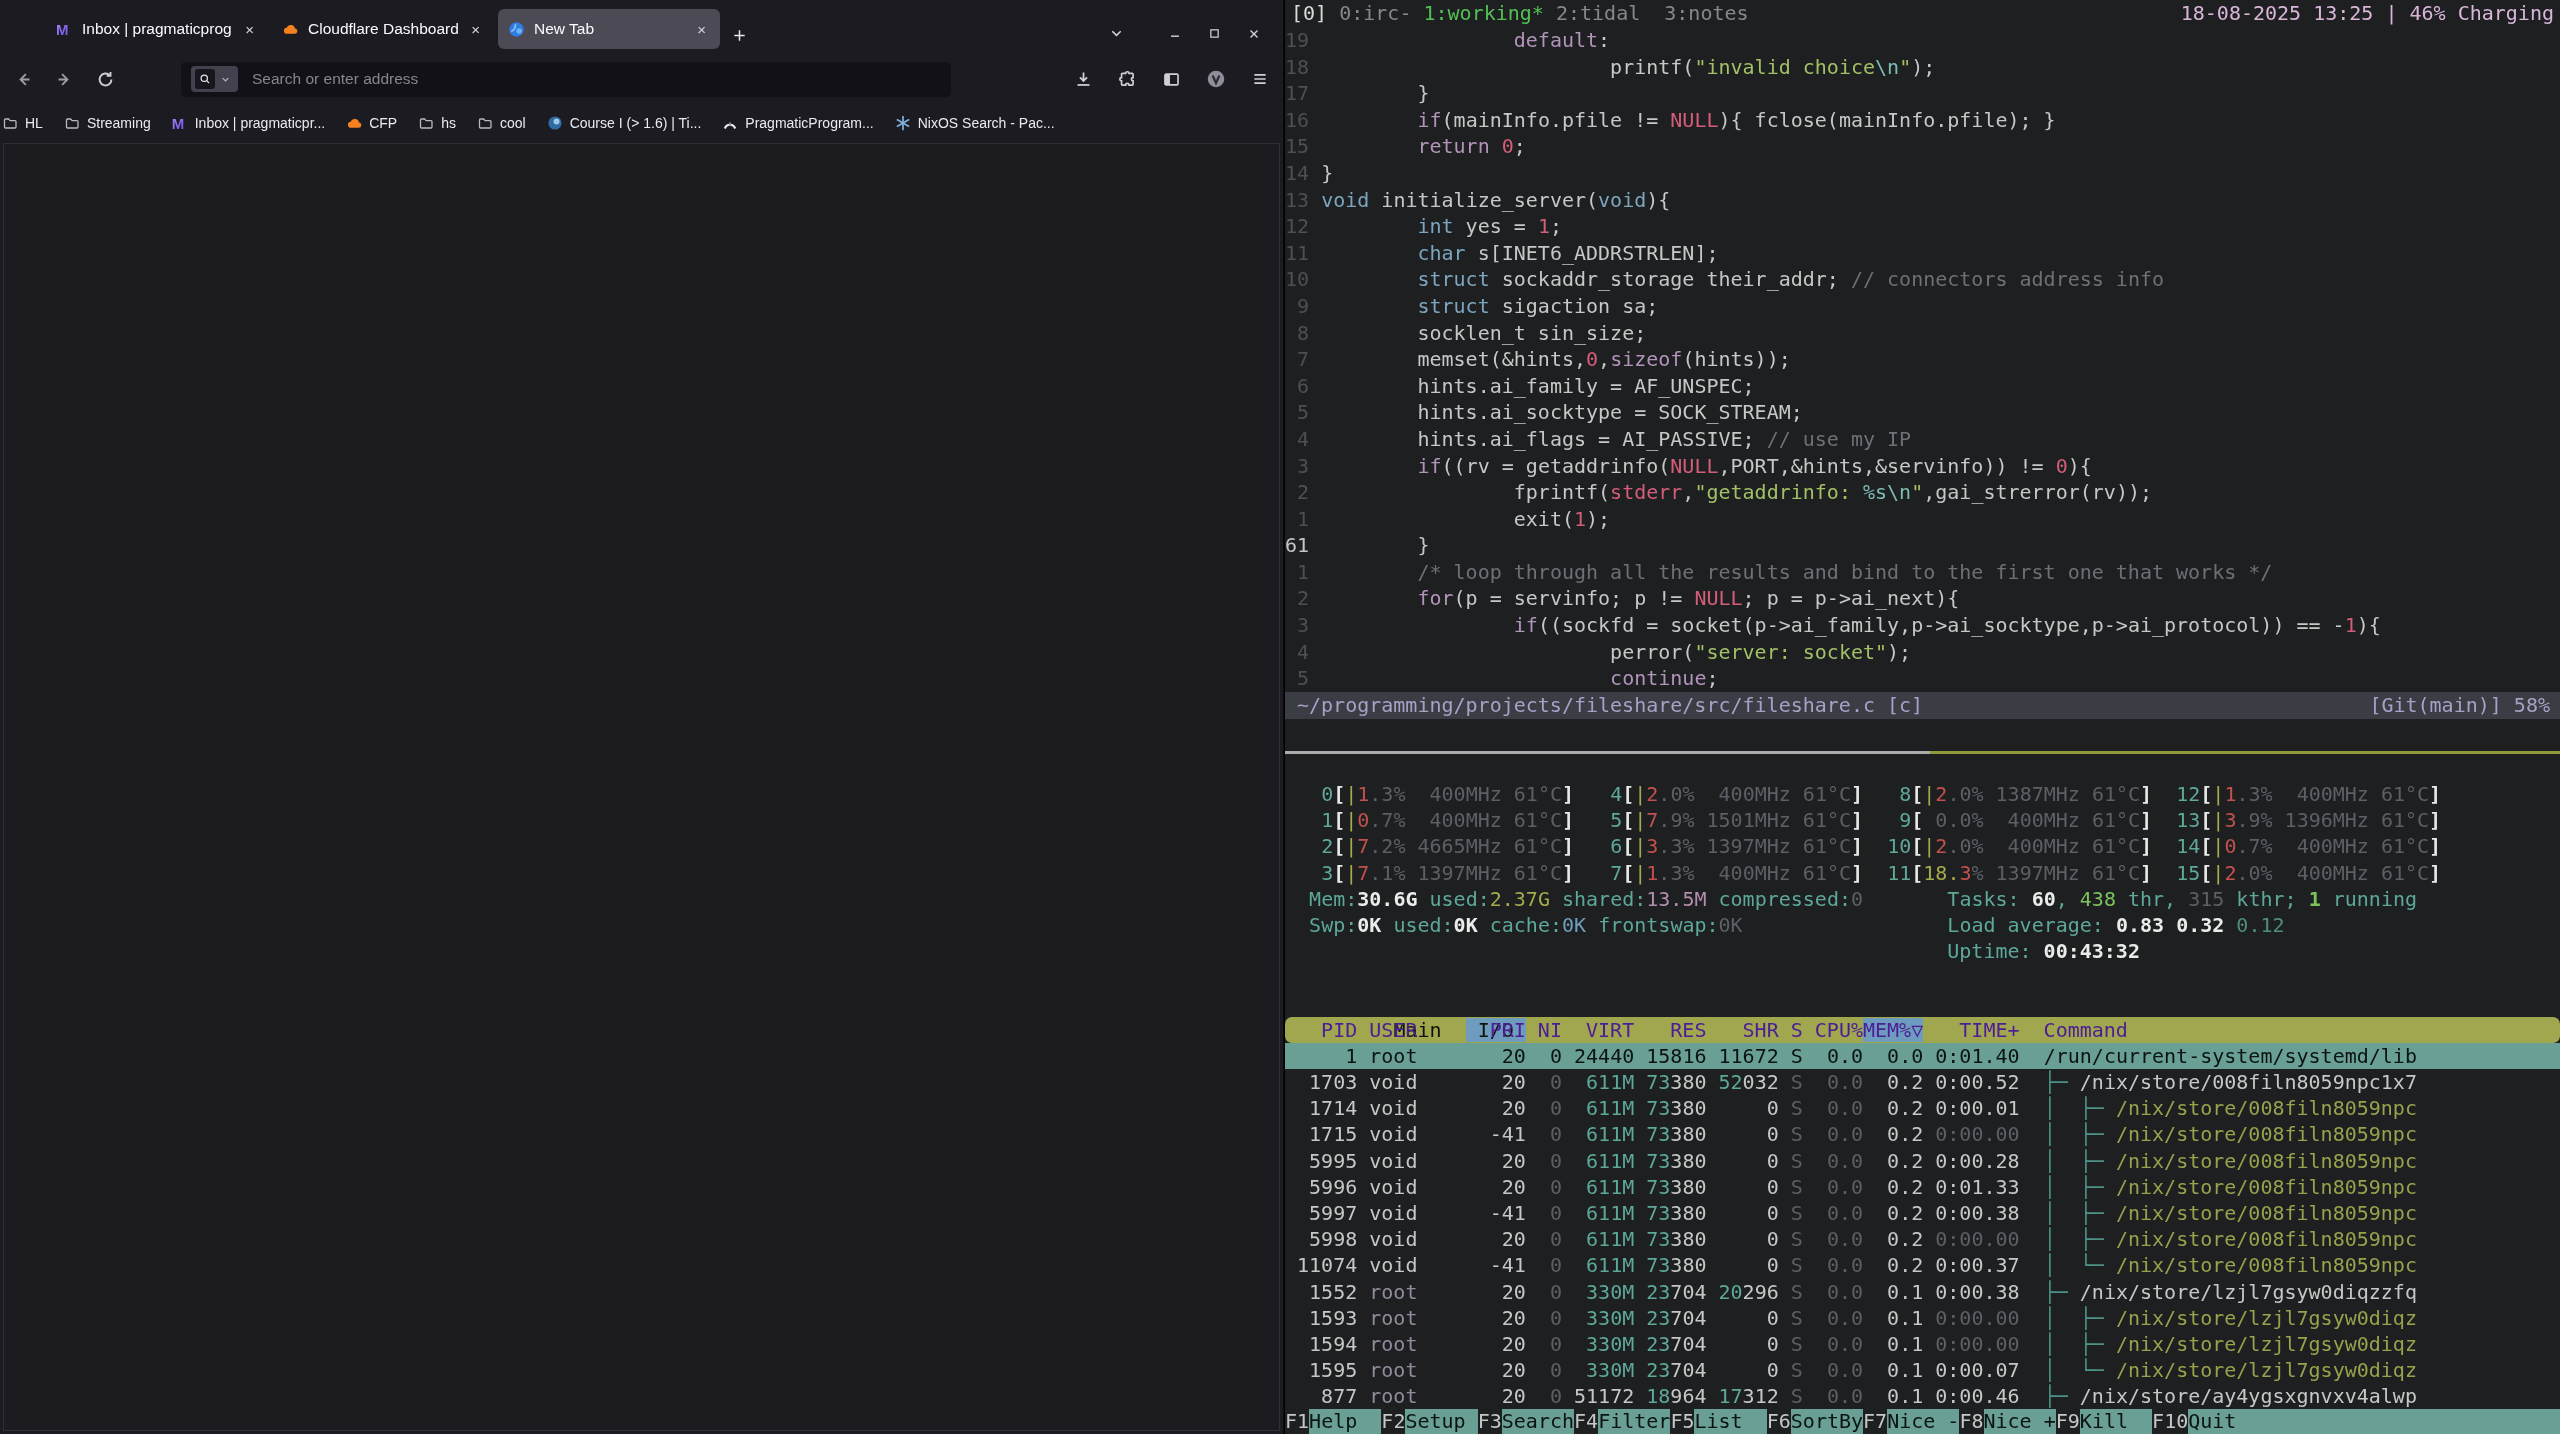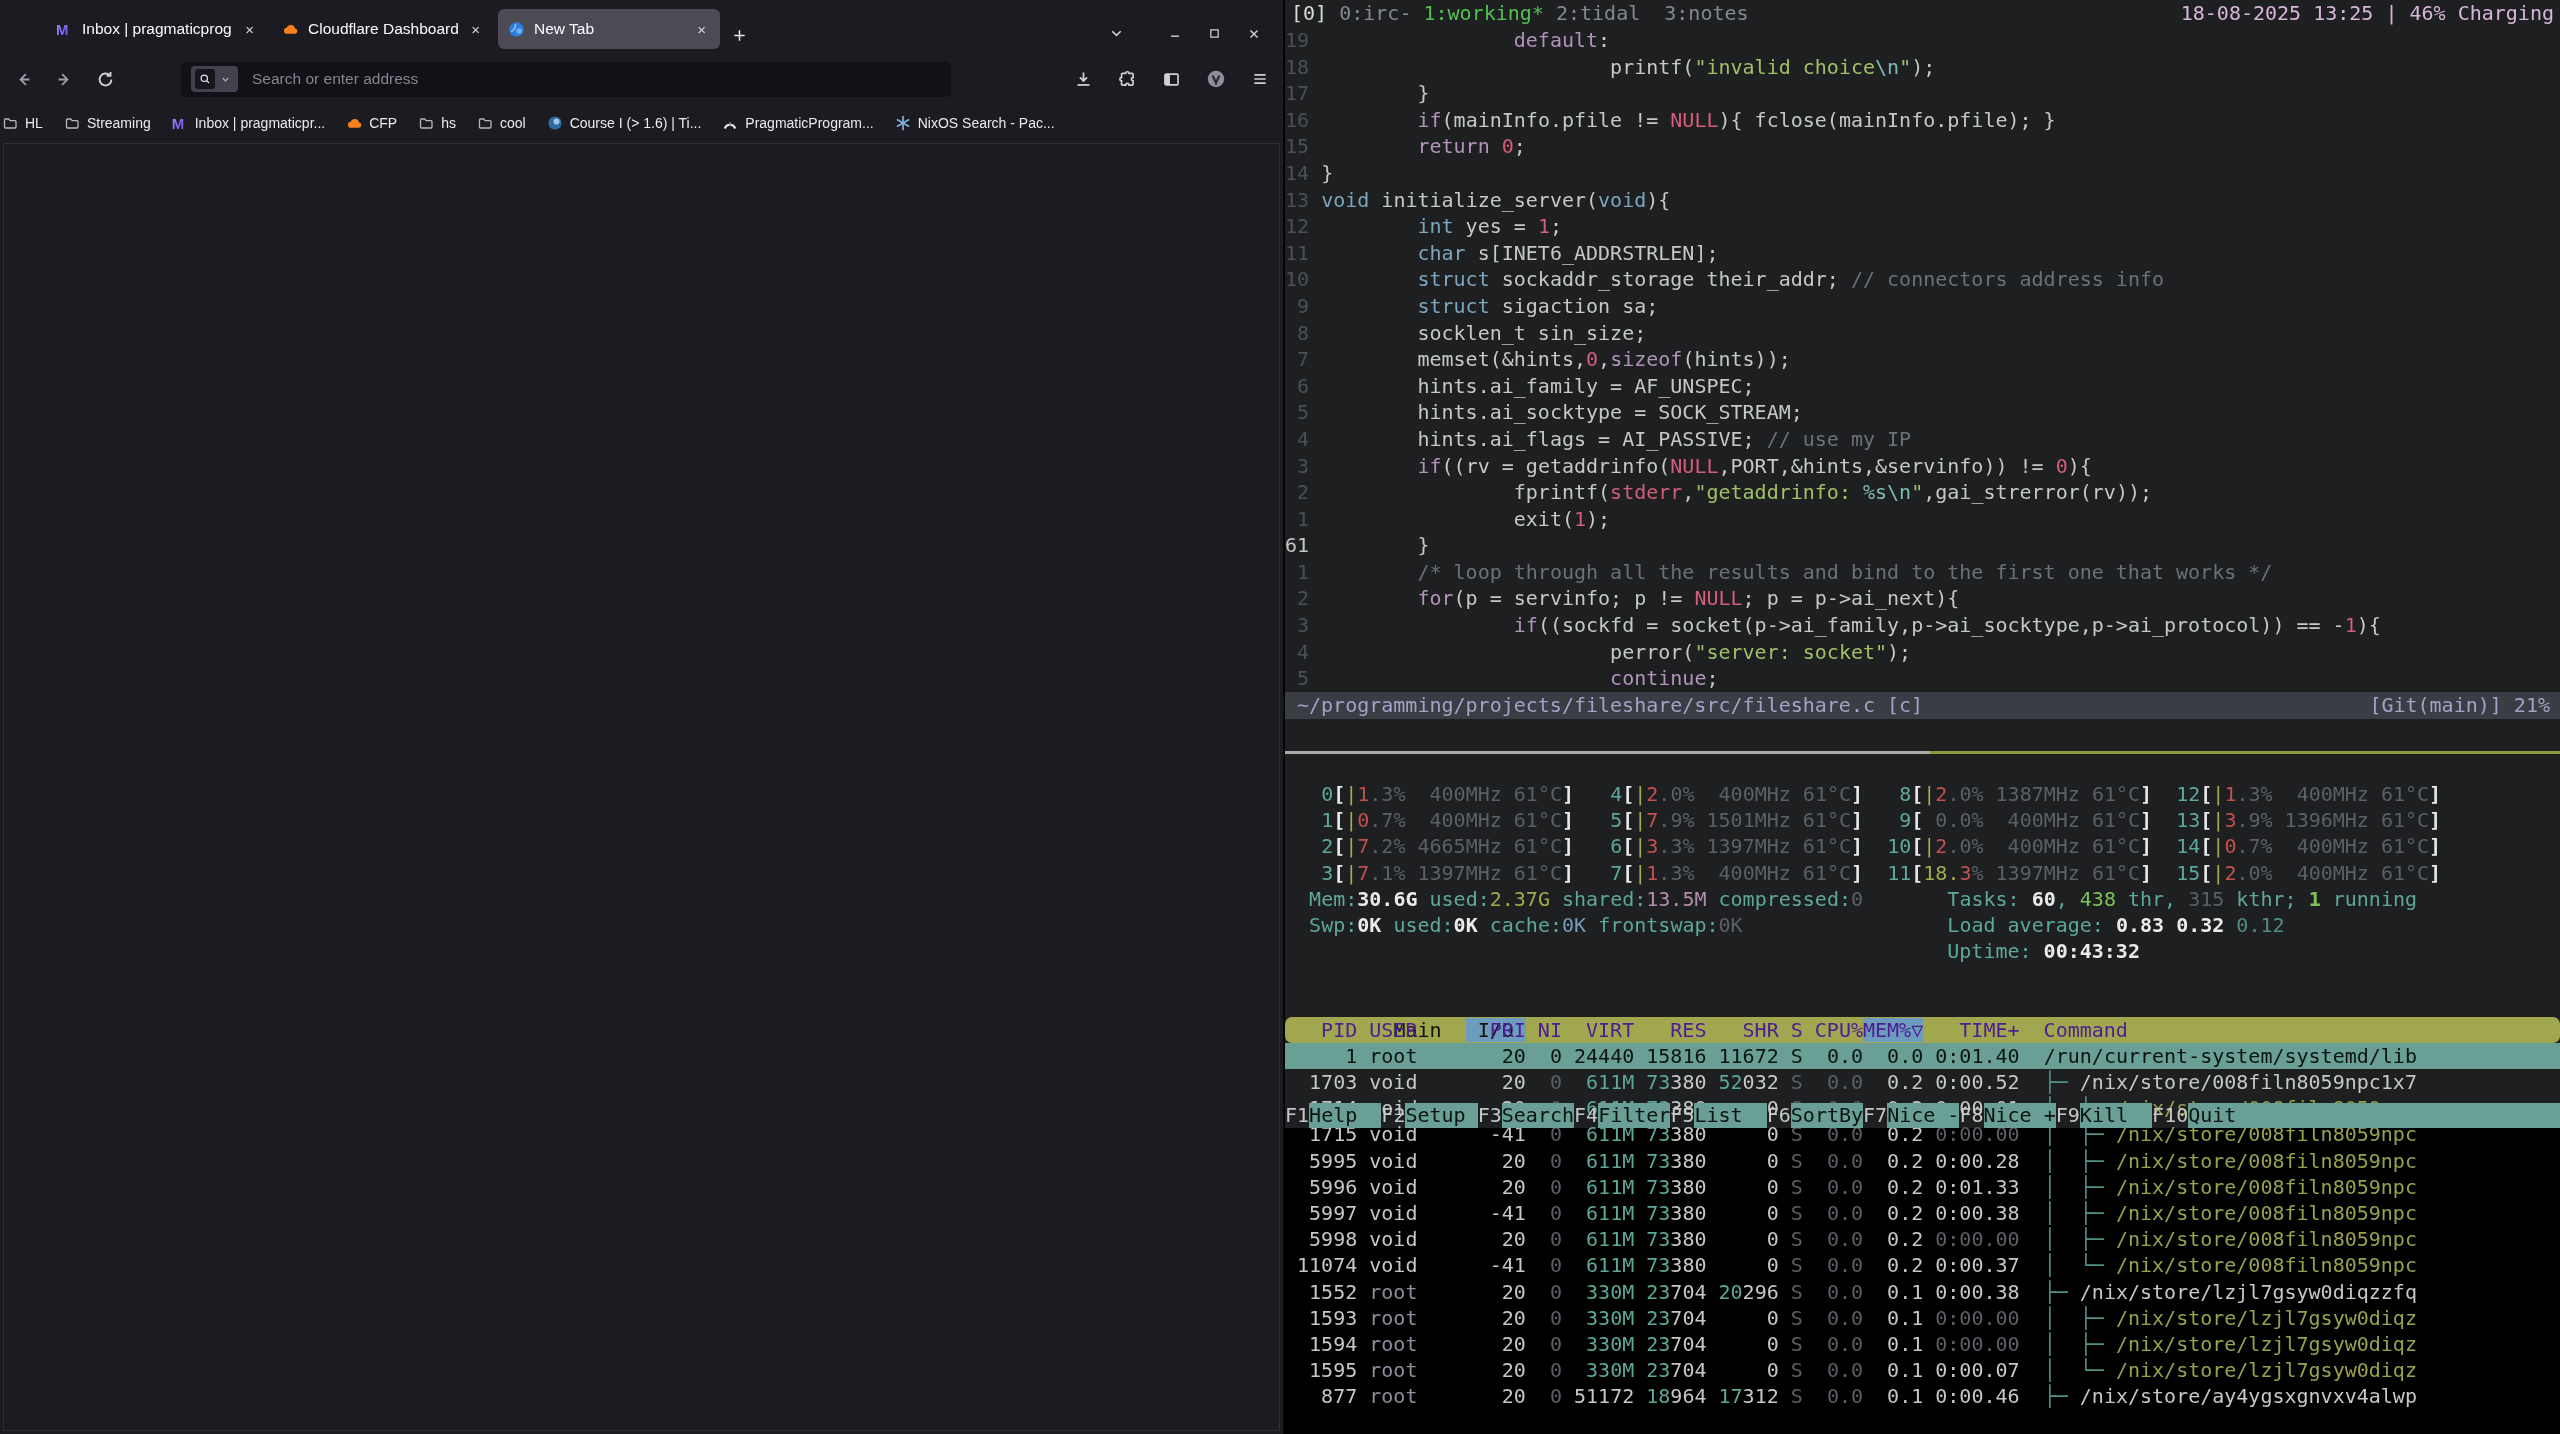--- a/index.html
+++ b/index.html
@@ -32,21 +32,21 @@
                 display:flex; align-items:center; justify-content:center; }
   .url-placeholder { color:#87868f; font-size:15.5px; }
   .tool-right { margin-left:auto; display:flex; align-items:center; gap:25px; color:#d0cfd6; }
   .bookmarksbar { height:38px; display:flex; align-items:center; gap:21px; padding:0 2px;
                   font-size:14px; color:#eceaf0; }
   .bm { display:flex; align-items:center; gap:6px; white-space:nowrap; }
   .content { position:absolute; left:3px; right:3px; top:143px; bottom:3px;
              background:#1b1b20; border:1px solid #2f2e38; }
 
   
-  .terminal { position:absolute; left:1285px; top:0; width:1275px; height:1128px;
+  .terminal { position:absolute; left:1285px; top:0; width:1275px; height:1434px;
               background:#1d1f21; font-family:"DejaVu Sans Mono", monospace;
               font-size:20px; color:#c5c8c6; }
   .tline, .hline { height:26.6px; line-height:26.6px; white-space:pre; }
   .hline { height:26.2px; line-height:26.2px; }
   .tmuxbar { height:27px; line-height:27px; display:flex; justify-content:space-between;
              padding:0 6px; white-space:pre; }
   .st-w { color:#d9dcd9; } .st-d { color:#85888c; } .st-g { color:#53c054; }
   .st-pink { color:#d9b6d9; }
   .vim { position:absolute; top:27px; left:0; right:0; }
   .lnum { color:#4c5056; } .lnum-cur { color:#c5c8c6; }
@@ -321,21 +321,21 @@
       <div class="tline"><span class="lnum-cur">61 </span><span class="c-fg">        }</span></div>
       <div class="tline"><span class="lnum"> 1 </span><span class="c-fg">        </span><span class="c-com">/* loop through all the results and bind to the first one that works */</span></div>
       <div class="tline"><span class="lnum"> 2 </span><span class="c-fg">        </span><span class="c-kw">for</span><span class="c-fg">(p = servinfo; p != </span><span class="c-num">NULL</span><span class="c-fg">; p = p-&gt;ai_next){</span></div>
       <div class="tline"><span class="lnum"> 3 </span><span class="c-fg">                </span><span class="c-kw">if</span><span class="c-fg">((sockfd = socket(p-&gt;ai_family,p-&gt;ai_socktype,p-&gt;ai_protocol)) == -</span><span class="c-num">1</span><span class="c-fg">){</span></div>
       <div class="tline"><span class="lnum"> 4 </span><span class="c-fg">                        perror(</span><span class="c-str">"server: socket"</span><span class="c-fg">);</span></div>
       <div class="tline"><span class="lnum"> 5 </span><span class="c-fg">                        </span><span class="c-kw">continue</span><span class="c-fg">;</span></div>
     </div>
 
   <div class="vimstatus">
     <span>~/programming/projects/fileshare/src/fileshare.c [c]</span>
-    <span>[Git(main)] 21%</span>
+    <span>[Git(main)] 58%</span>
   </div>
 
   <div class="divider">
     <div class="div-l"></div>
       <div class="div-r"></div>
   </div>
 
   <div class="htop">
     <div id="htop-meters">
         <div class="hline"><span>  </span><span><span class="h-teal"> 0</span><span class="h-brk">[</span><span class="h-bar">|</span><span class="h-red">1</span><span class="h-dim">.3%  400MHz 61°C</span><span class="h-brk">]</span></span><span>  </span><span><span class="h-teal"> 4</span><span class="h-brk">[</span><span class="h-bar">|</span><span class="h-red">2</span><span class="h-dim">.0%  400MHz 61°C</span><span class="h-brk">]</span></span><span>  </span><span><span class="h-teal"> 8</span><span class="h-brk">[</span><span class="h-bar">|</span><span class="h-red">2</span><span class="h-dim">.0% 1387MHz 61°C</span><span class="h-brk">]</span></span><span>  </span><span><span class="h-teal">12</span><span class="h-brk">[</span><span class="h-bar">|</span><span class="h-red">1</span><span class="h-dim">.3%  400MHz 61°C</span><span class="h-brk">]</span></span></div>

